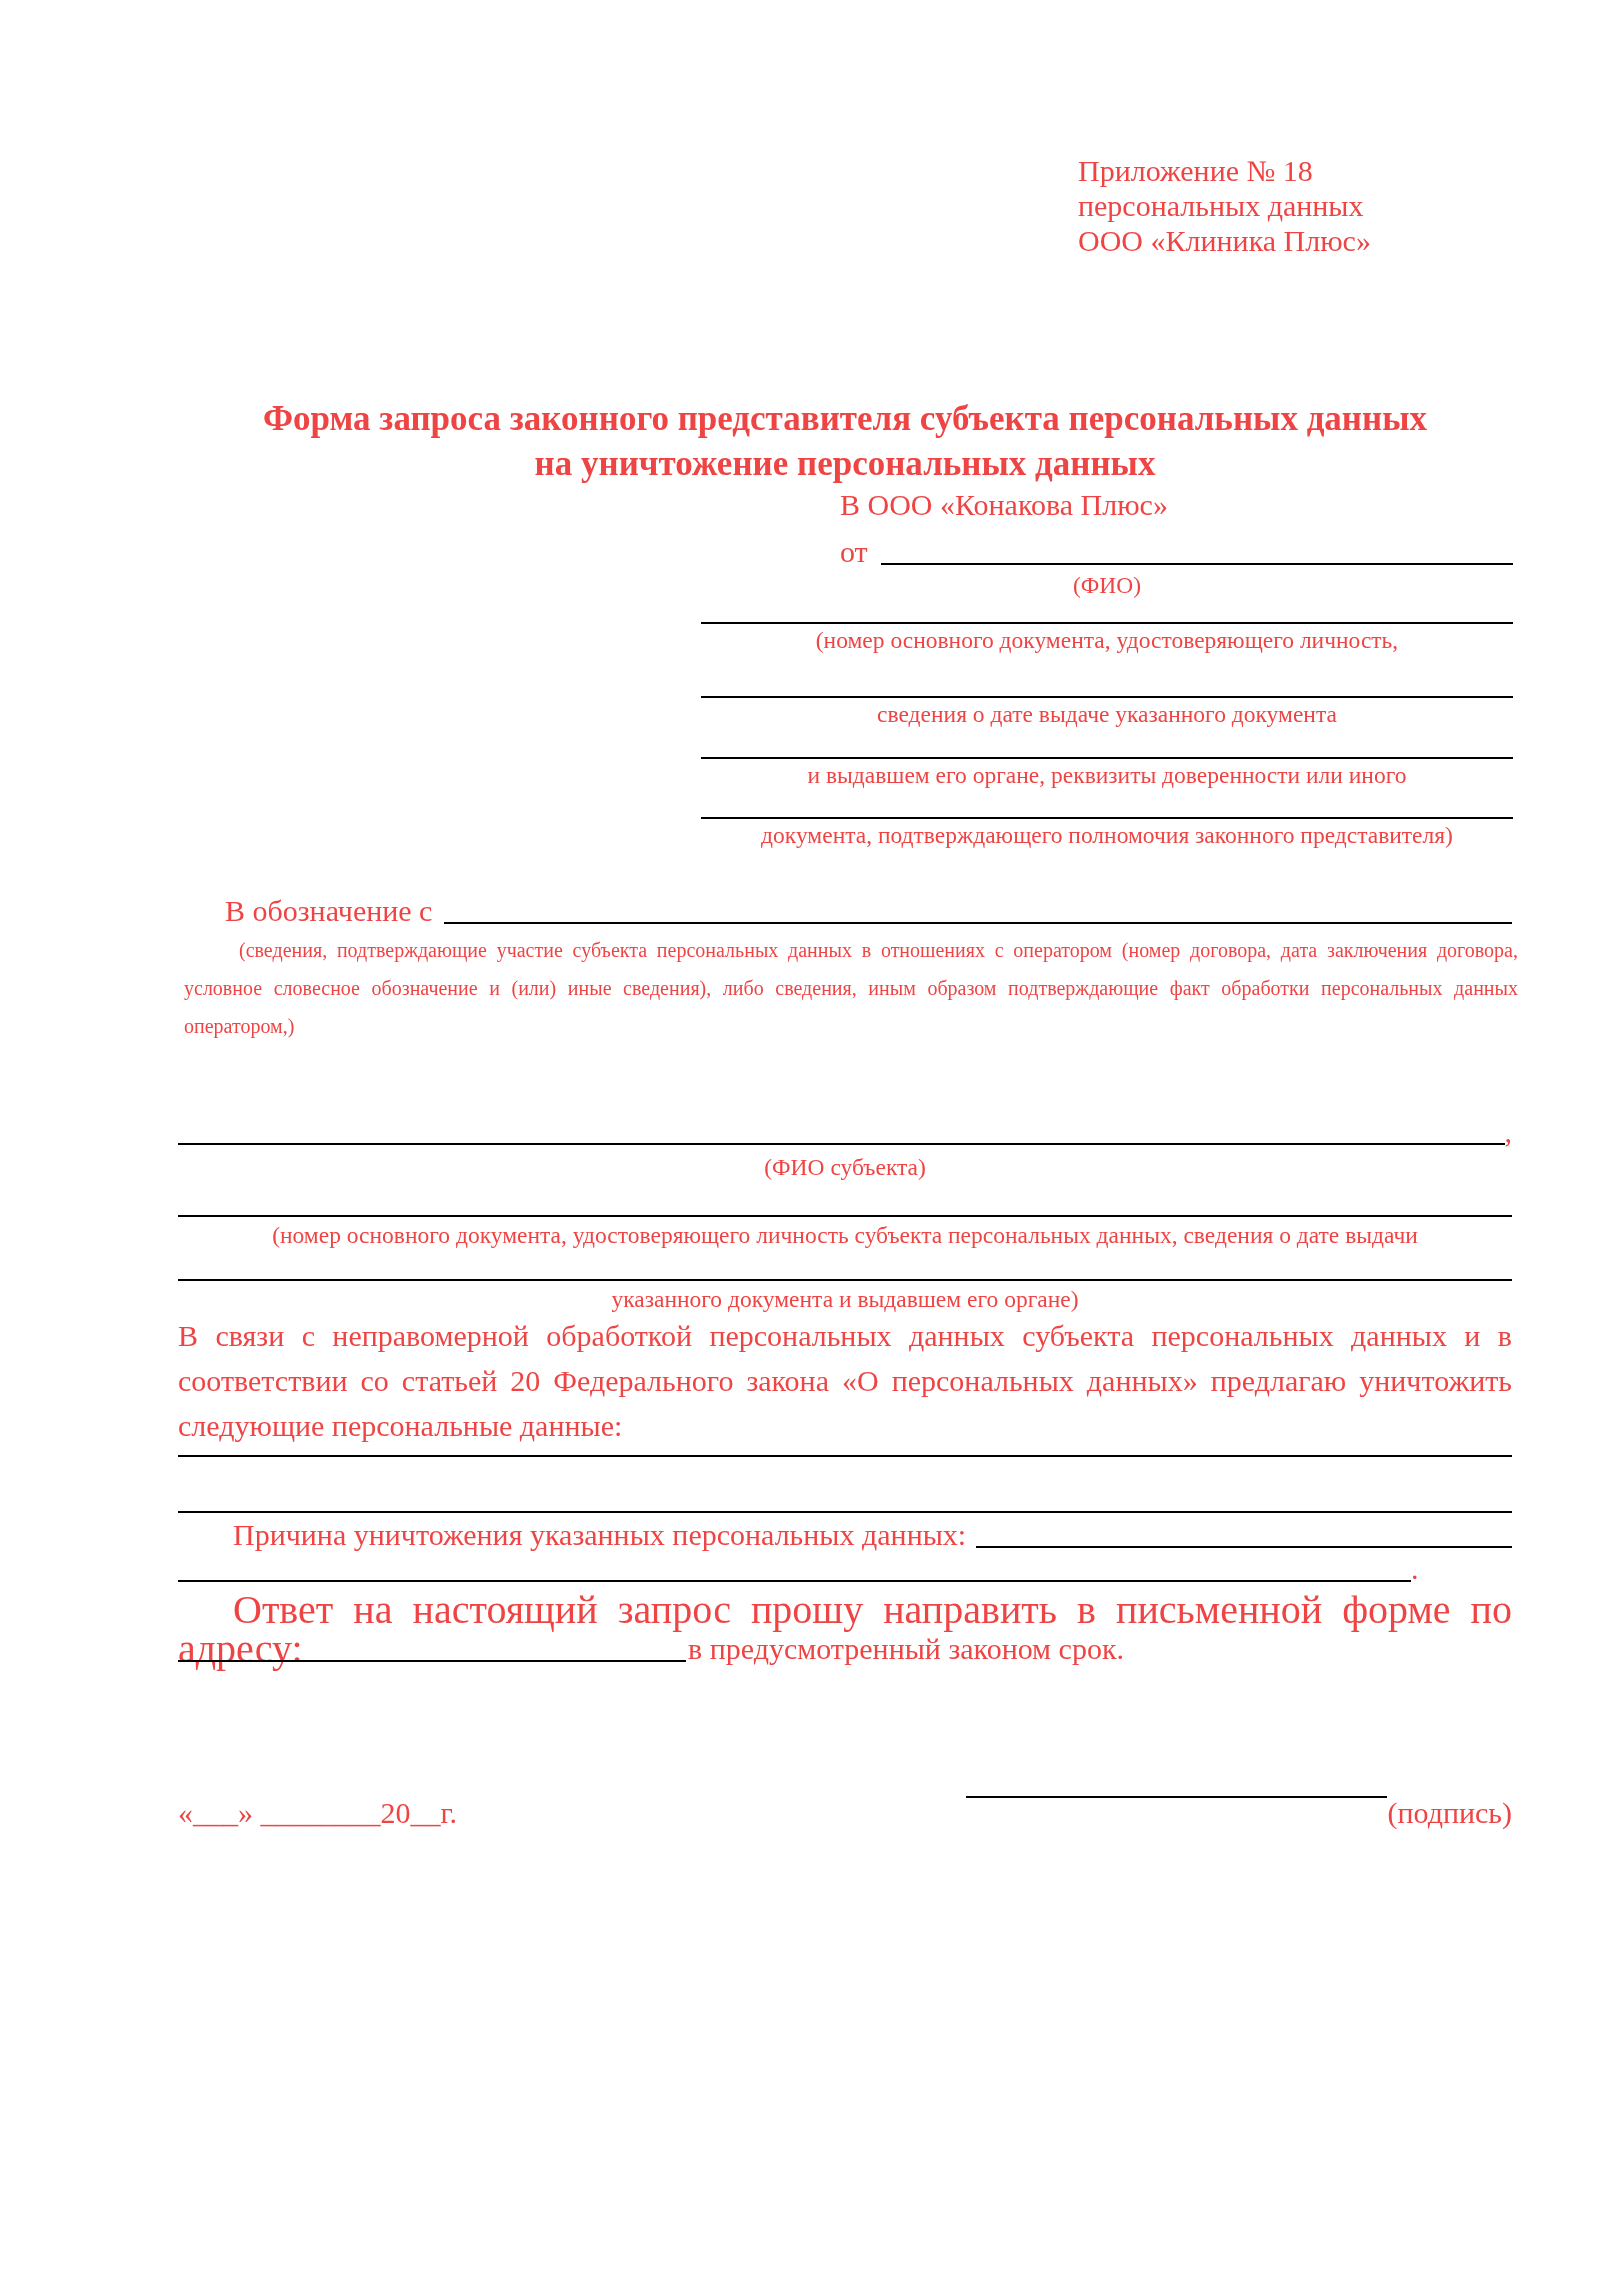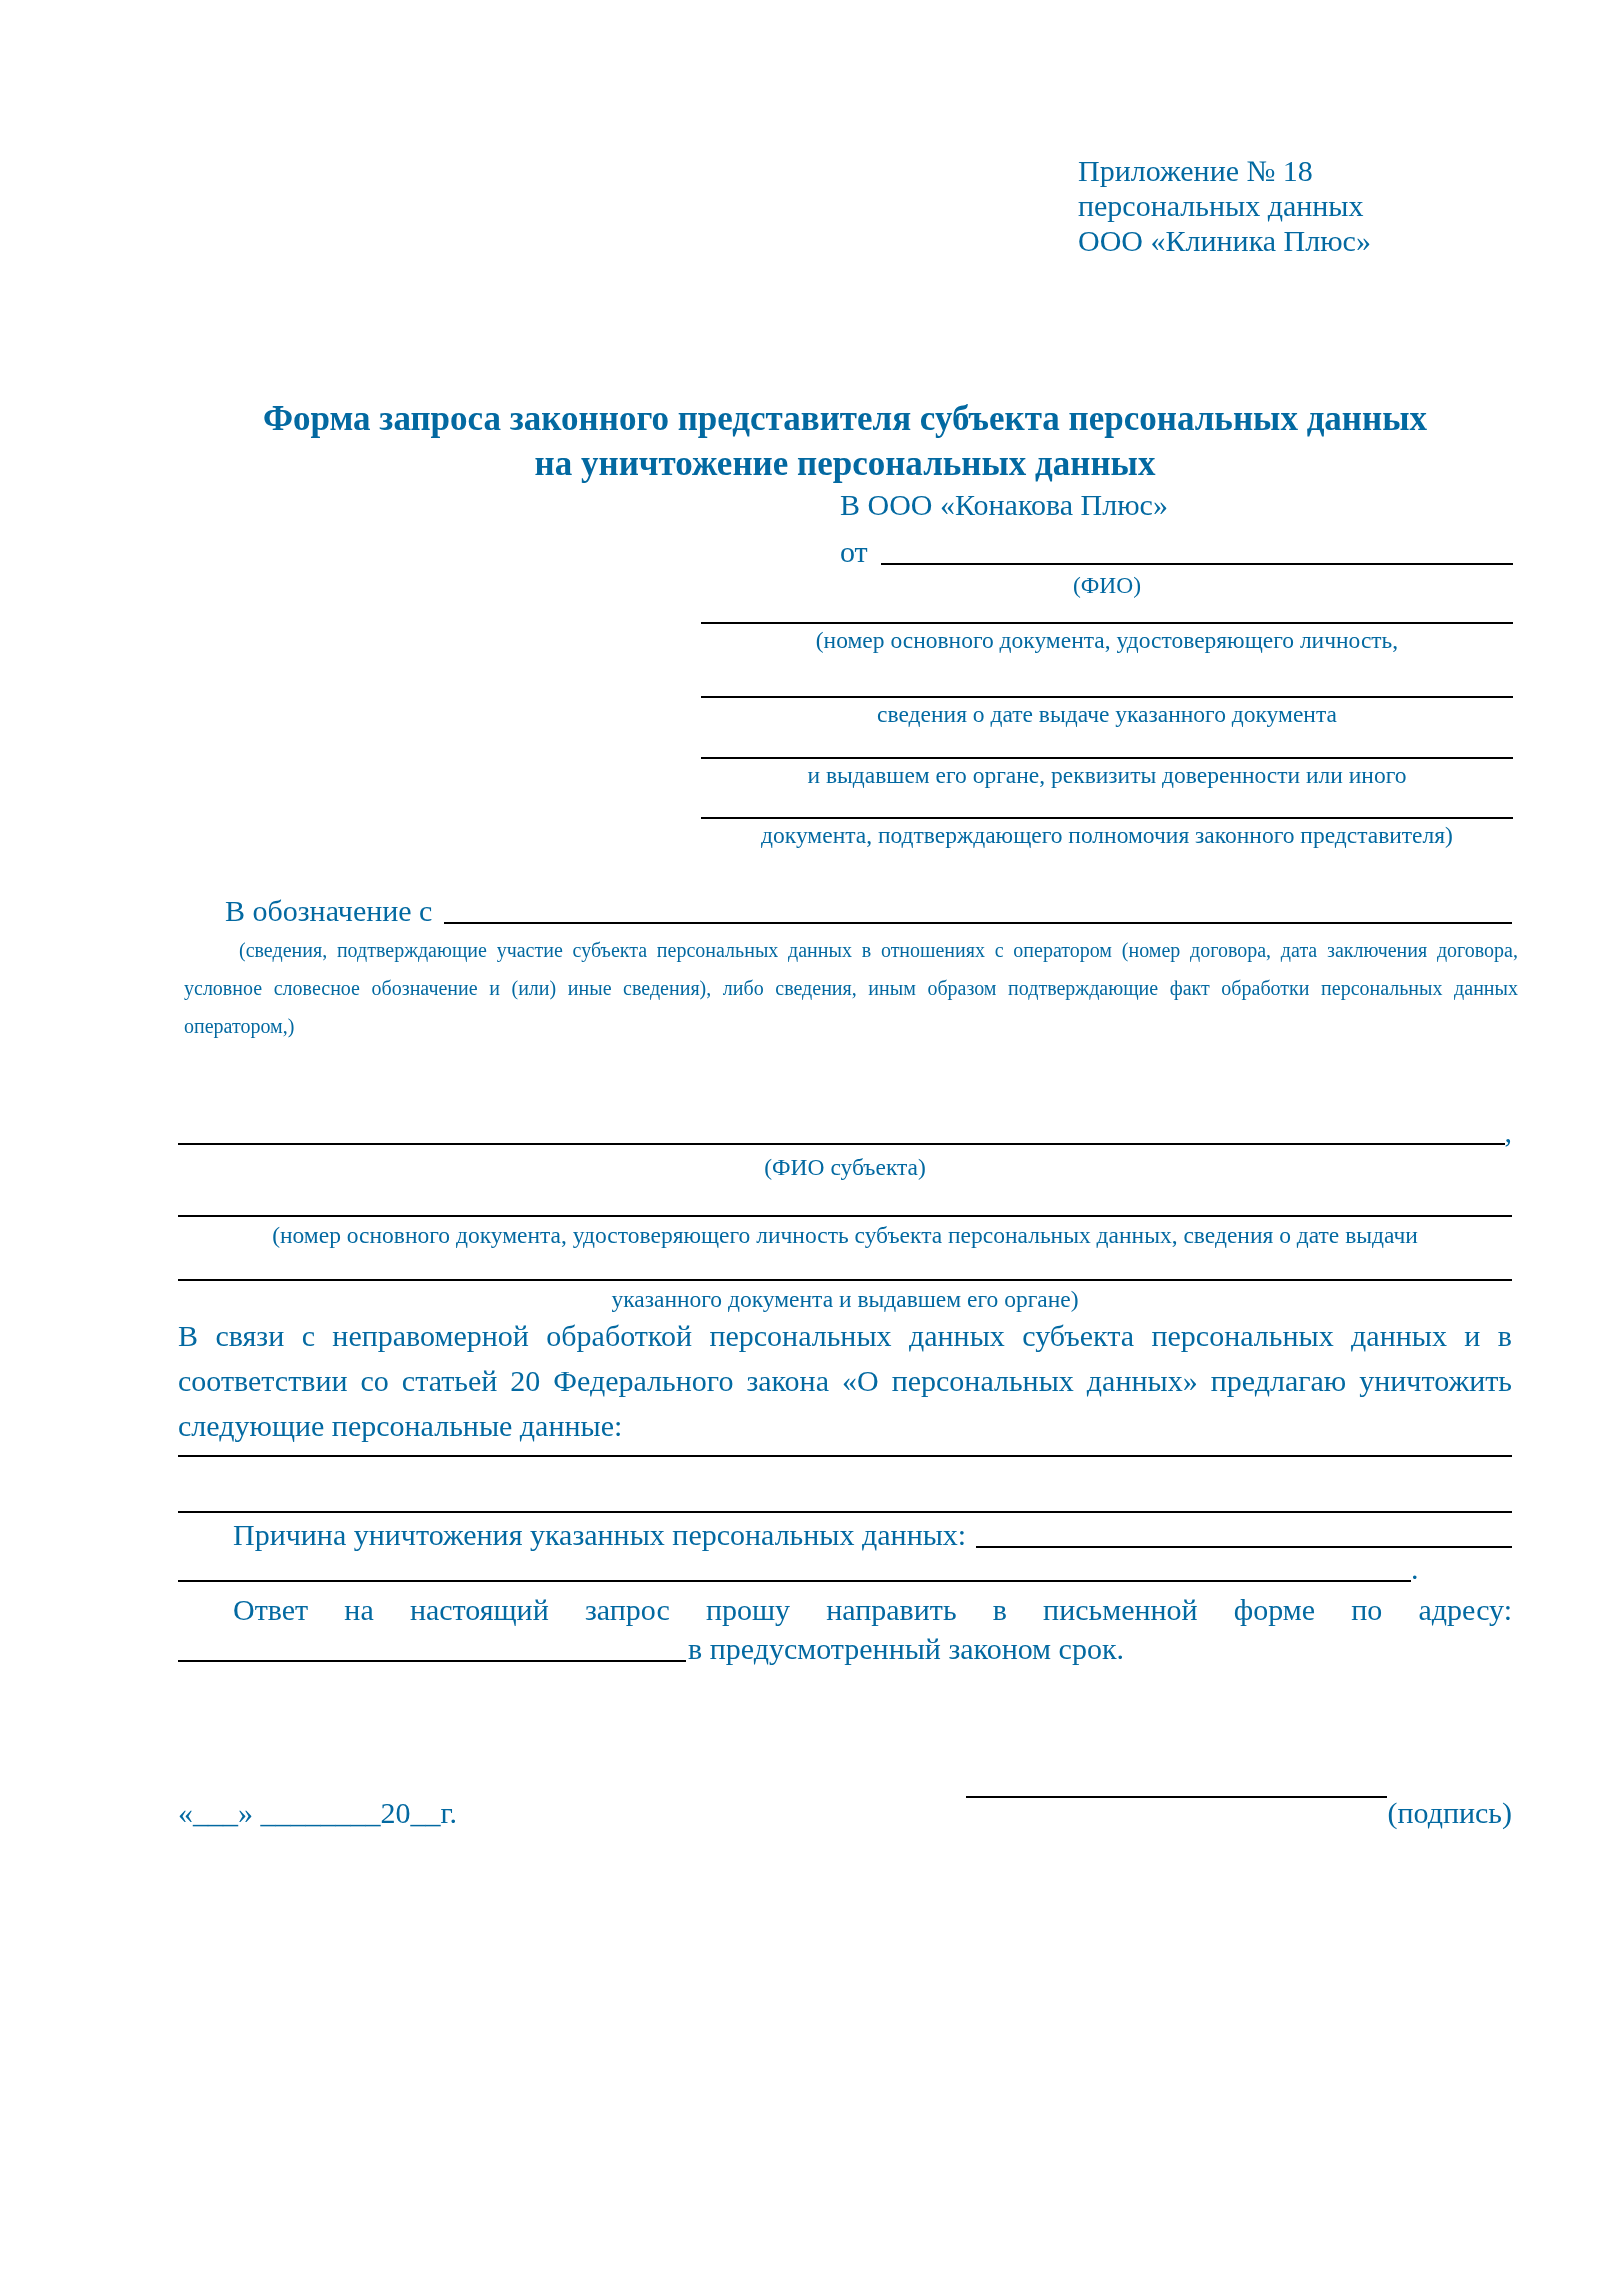--- a/index.html
+++ b/index.html
@@ -2,21 +2,21 @@
 <html><head>
 <meta charset="utf-8">
 <style>
   * { margin: 0; padding: 0; box-sizing: border-box; }
   html, body { background: #ffffff; }
   .page {
     position: relative;
     width: 1621px;
     height: 2293px;
     background: #ffffff;
-    color: #0369a1;
+    color: #ef4444;
     font-family: "Liberation Serif", "DejaVu Serif", serif;
     overflow: hidden;
   }
   .abs { position: absolute; }
 
   
   .appendix-note { left: 1078px; top: 153px; width: 470px; font-size: 30px; line-height: 35px; }
 
   
   .form-title { left: 178px; top: 396px; width: 1334px; text-align: center; font-weight: bold; font-size: 35px; line-height: 45px; }
@@ -53,21 +53,21 @@
   .blank1 { left: 178px; top: 1455px; width: 1334px; height: 0; border-bottom: 2.9px solid #000; }
   .blank2 { left: 178px; top: 1511px; width: 1334px; height: 0; border-bottom: 2.9px solid #000; }
 
   .reason-row { left: 178px; top: 1517px; width: 1334px; display: flex; align-items: flex-end; height: 35px; font-size: 30px; }
   .reason-row .label { margin-left: 55px; white-space: nowrap; }
   .reason-row .fill { margin-left: 9.8px; }
 
   .period-row { left: 178px; top: 1554px; width: 1334px; display: flex; align-items: flex-end; height: 32px; font-size: 30px; }
   .fill-fixed { width: 1233px; border-bottom: 2.9px solid #000; margin-bottom: 3.9px; }
 
-  .response-par { left: 178px; top: 1590px; width: 1334px; font-size: 30px; line-height: 39px; text-align: justify; text-align-last: justify; text-indent: 55px; }
+  .response-par { left: 178px; top: 1590px; width: 1334px; font-size: 40px; line-height: 39px; text-align: justify; text-align-last: justify; text-indent: 55px; }
 
   .tail-row { left: 178px; top: 1633px; width: 1334px; display: flex; align-items: flex-end; height: 33px; font-size: 30px; }
   .fill-fixed2 { width: 508px; border-bottom: 2.9px solid #000; margin-bottom: 3.9px; }
   .tail-row .tail { margin-left: 2px; white-space: nowrap; }
 
   .signature-row { left: 178px; top: 1766px; width: 1334px; display: flex; justify-content: space-between; align-items: flex-end; height: 41px; font-size: 30px; margin-top: 23px; }
   .sig-group { display: flex; align-items: flex-start; }
   .fill-fixed3 { width: 421px; border-bottom: 2.9px solid #000; margin-bottom: 3.9px; }
   .sig-group .cap { white-space: nowrap; }
 </style>

